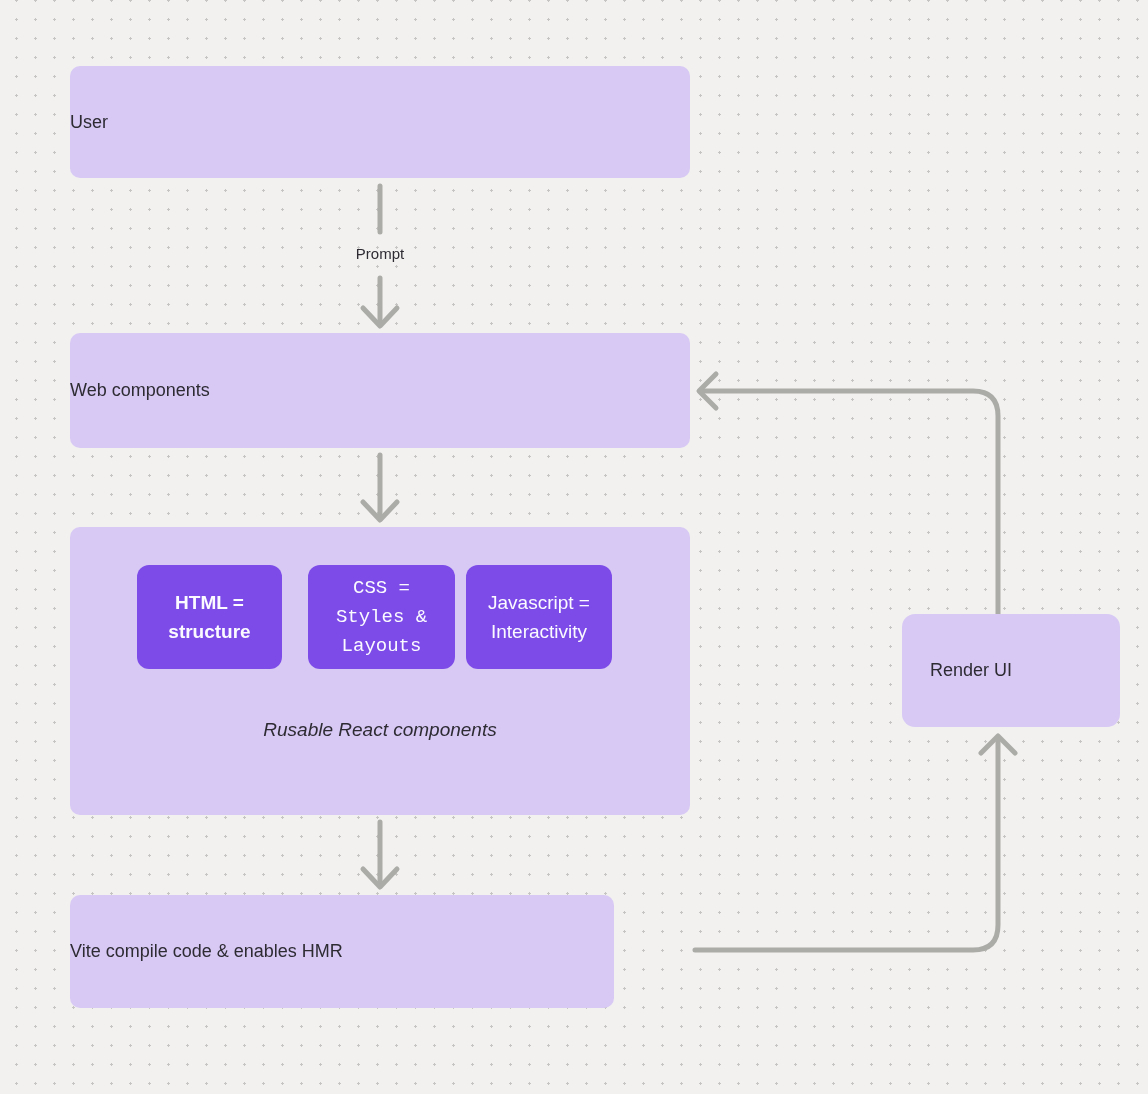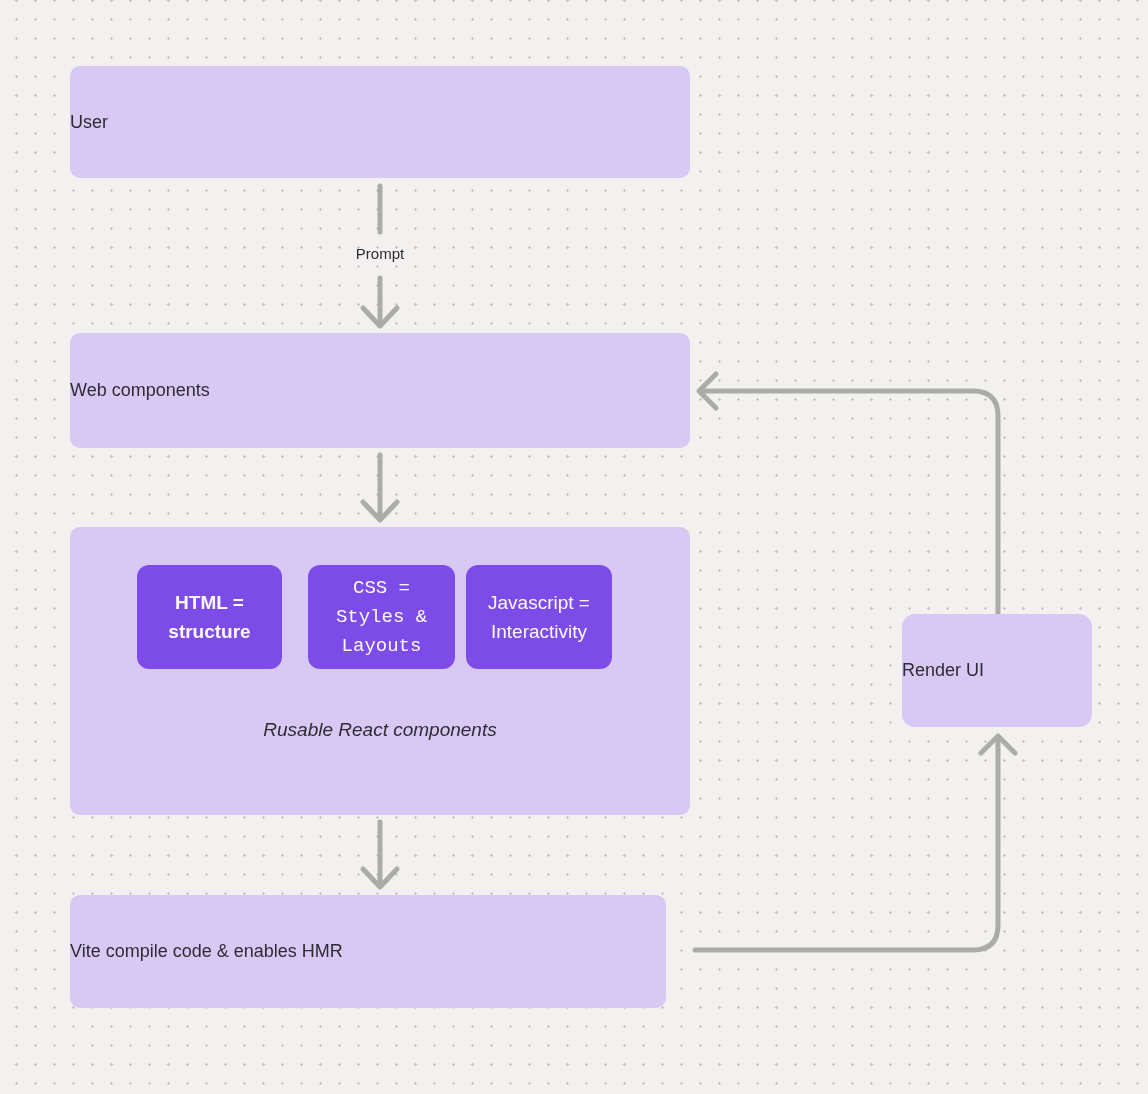--- a/index.html
+++ b/index.html
@@ -41,22 +41,22 @@
     border-radius: 10px;
     display: flex;
     align-items: center;
     text-align: center;
     color: #2e2b33;
     font-size: 18px;
   }
   .node-user        { left: 70px;  top: 66px;  width: 620px; height: 112px; }
   .node-webapp      { left: 70px;  top: 333px; width: 620px; height: 115px; }
   .node-group       { left: 70px;  top: 527px; width: 620px; height: 288px; display: block; }
-  .node-vite        { left: 70px;  top: 895px; width: 596px; height: 113px; }
-  .node-render      { left: 902px; top: 614px; width: 190px; height: 113px; border-radius: 13px; }
+  .node-vite        { left: 70px;  top: 895px; width: 544px; height: 113px; }
+  .node-render      { left: 902px; top: 614px; width: 190px; height: 113px; border-radius: 13px; padding-left: 28px; }
   .subnode {
     position: absolute;
     background: #7d4ce8;
     border-radius: 12px;
     display: flex;
     align-items: center;
     justify-content: center;
     text-align: center;
     color: #fbfaff;
     font-size: 19px;

